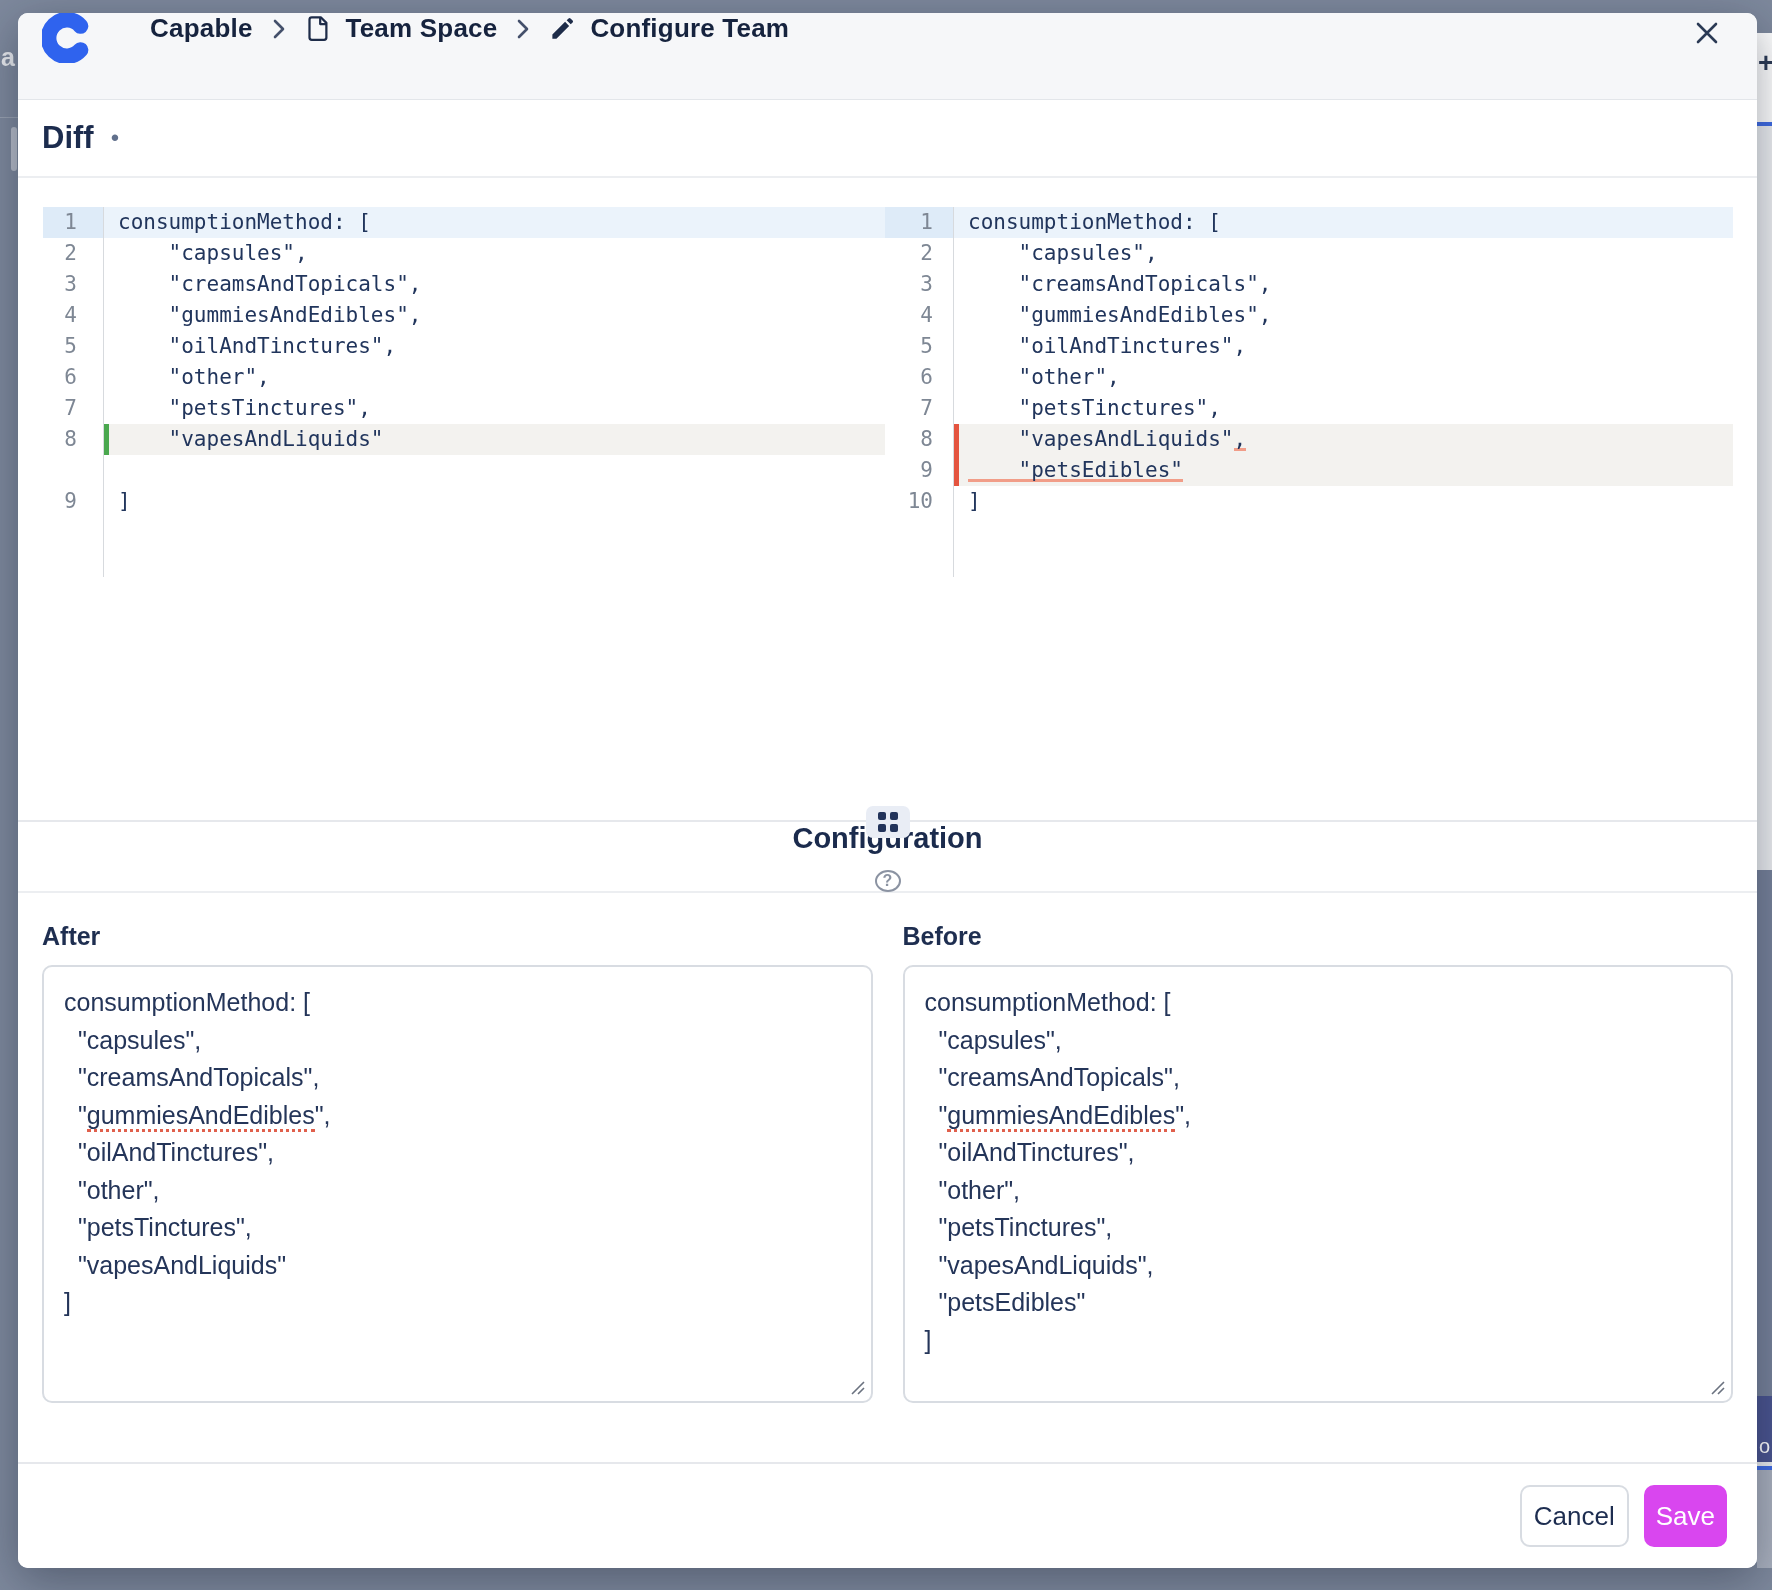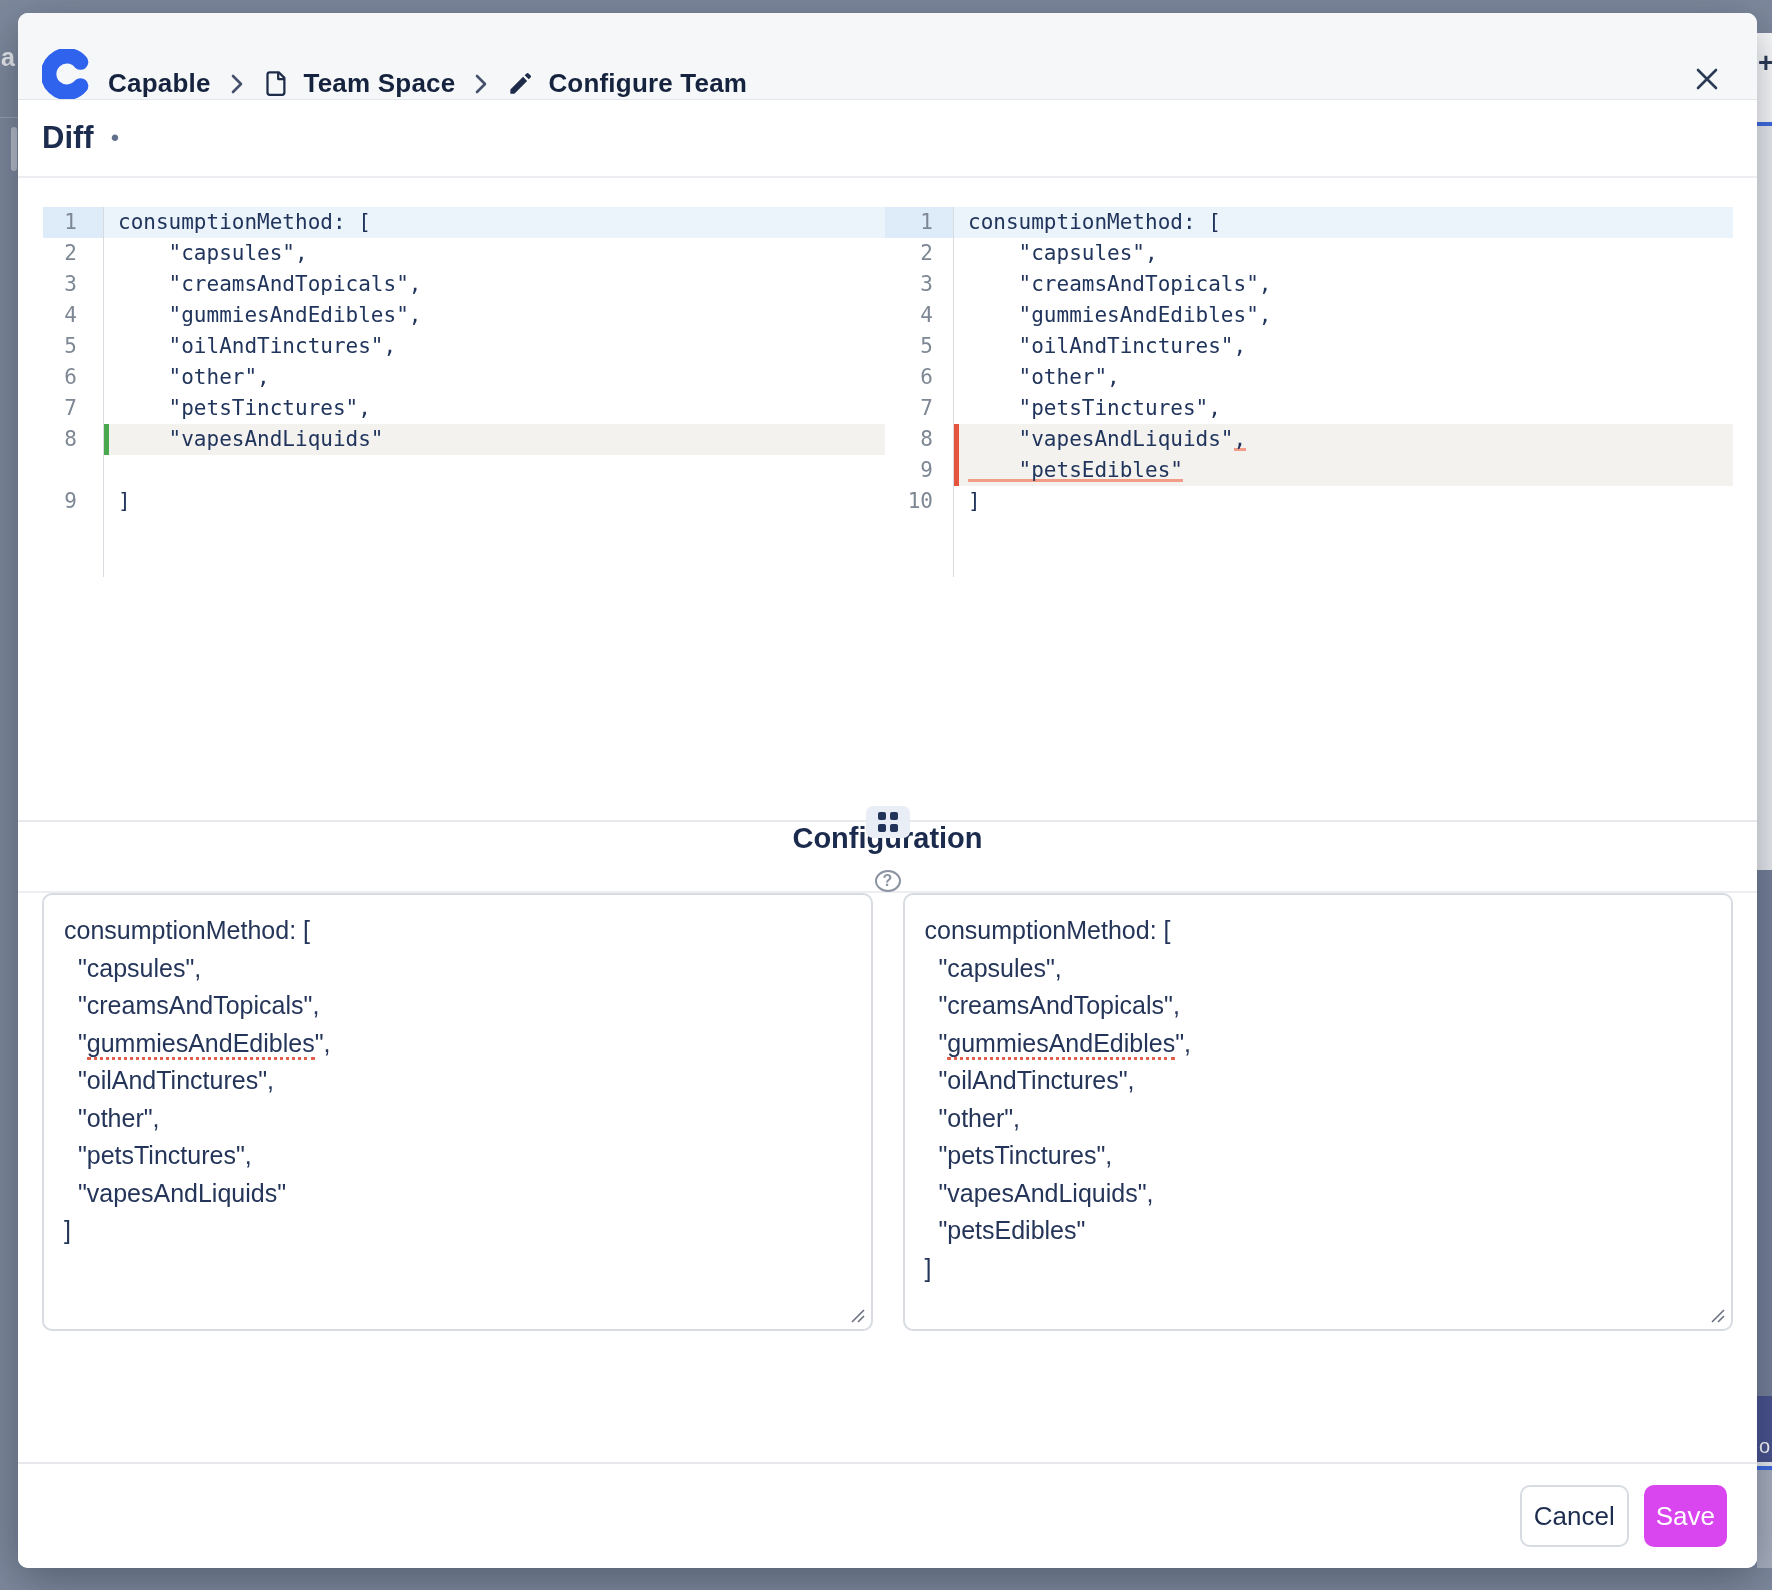--- a/index.html
+++ b/index.html
@@ -20,21 +20,21 @@
   .seg-indigo { top:1396px; height:66px; background:#4a5490; color:#fff; font-size:20px; line-height:20px; padding:40px 0 0 2px; }
   .seg-light2 { top:1462px; height:4px; background:#edeff2; }
   .seg-blue2 { top:1466px; height:4px; background:#3f6be4; }
   .seg-gray2 { top:1470px; height:98px; background:#aab1bf; }
 
   
   .modal { position:absolute; left:18px; top:13px; width:1739px; height:1555px; background:#fff;
            border-radius:10px; box-shadow:0 12px 48px rgba(20,28,45,.40); overflow:hidden; }
 
   
-  .hdr { height:87px; background:#f6f7f9; border-bottom:1px solid #e3e6ea; display:flex; align-items:flex-end; padding:0 30px 0 24px; }
+  .hdr { height:87px; background:#f6f7f9; border-bottom:1px solid #e3e6ea; display:flex; align-items:flex-start; padding:0 30px 0 24px;gap:42px; }
   .logo { width:50px; height:50px; flex:0 0 auto; }
   .crumbs { display:flex; align-items:center; gap:19px; margin-left:16px; }
   .crumb { font-size:26px; font-weight:600; color:#16233e; letter-spacing:.2px; cursor:pointer; }
   .chev { width:14px; height:22px; flex:0 0 auto; }
   .cicon { width:27px; height:27px; flex:0 0 auto; margin-right:-5px; }
   .close { margin-left:auto; width:40px; height:40px; display:flex; align-items:center; justify-content:center; cursor:pointer; background:none; border:none; }
 
   
   .toolrow { height:78px; display:flex; align-items:center; padding:0 24px; border-bottom:2px solid #eceef1; background:#fff; }
   .toolname { font-size:31px; font-weight:600; color:#1c2c4e; }
@@ -218,20 +218,24 @@
         </span>
     </div>
   </div>
 
   <div class="cfghdr">
     <span class="cfgtitle">Configuration</span>
     <span class="qicon">?</span>
   </div>
 
   <div class="cfgbody">
+    <div class="cfglabels">
+      <div>After</div>
+      <div>Before</div>
+    </div>
     <div class="cfgboxes">
       <div class="cfgbox" id="box-after" role="textbox">
         <svg class="rsz" width="16" height="16" viewBox="0 0 16 16">
             <path d="M2 14 L14 2 M8 14 L14 8" stroke="#6b7280" stroke-width="1.6"></path>
           </svg>
       <div class="cfg-line">consumptionMethod: [</div>
           <div class="cfg-line">  "capsules",</div>
           <div class="cfg-line">  "creamsAndTopicals",</div>
           <div class="cfg-line">  "<span class="spell">gummiesAndEdibles</span>",</div>
           <div class="cfg-line">  "oilAndTinctures",</div>

